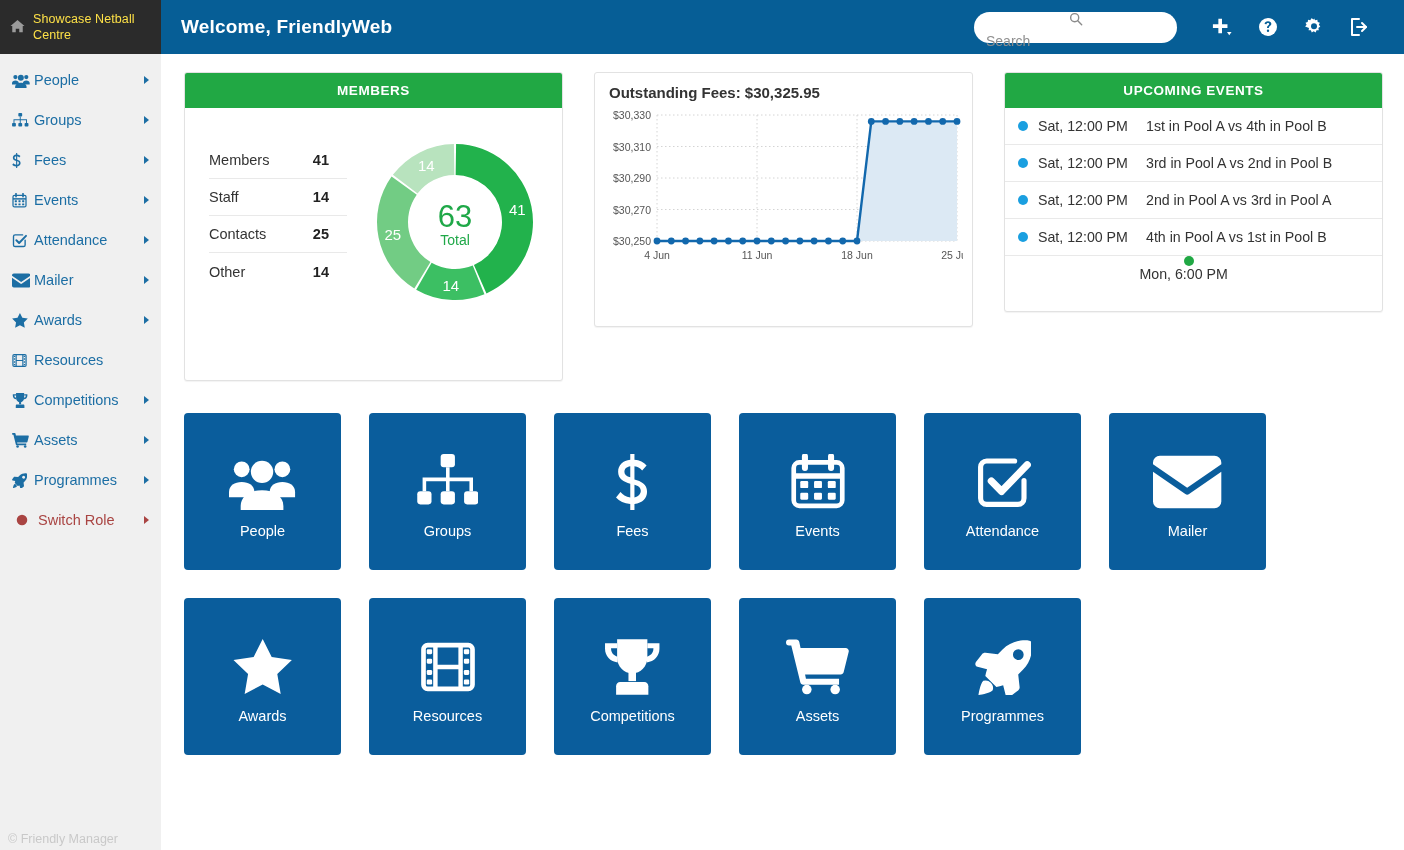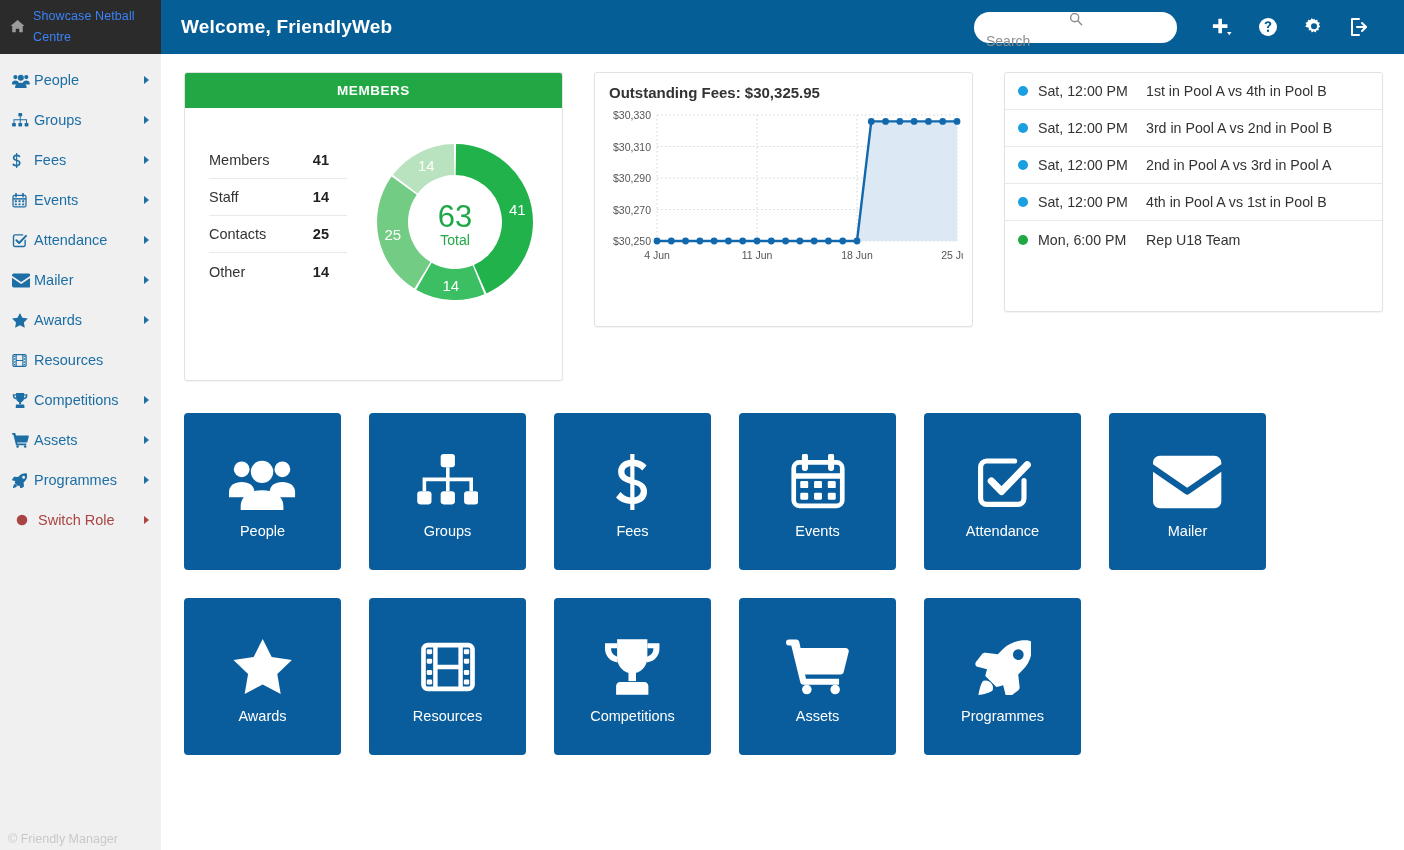--- a/index.html
+++ b/index.html
@@ -18,21 +18,21 @@
     flex: 0 0 161px;
     position: relative;
   }
   .brand {
     height: 54px; background: #2b2b2b;
     display: flex; align-items: center; gap: 8px;
     padding: 0 10px;
   }
   .brand-icon { color: #9b9b9b; font-size: 14px; flex: 0 0 auto; }
   .brand-title {
-    color: #3b82f6; font-size: 12.5px; line-height: 21px;
+    color: #fde047; font-size: 12.5px; line-height: 16px;
     letter-spacing: .1px;
   }
   .nav { padding-top: 6px; }
   .nav-item {
     display: flex; align-items: center;
     height: 40px; padding: 0 12px 0 12px;
     color: #1c6ea4; font-size: 14.5px;
     cursor: pointer; position: relative;
   }
   .nav-ico {
@@ -115,21 +115,21 @@
   .card-finance { width: 379px; height: 255px; }
   .fin-title { font-size: 15px; font-weight: bold; color: #333; padding: 11px 0 4px 14px; }
   .chart-box { position: relative; width: 360px; height: 168px; margin-left: 8px; }
 
   .card-events { width: 379px; height: 240px; }
   .ev-row {
     display: flex; align-items: center; height: 37px;
     border-bottom: 1px solid #e9e9e9; padding: 0 13px;
     font-size: 14.2px; color: #333;
   }
-  .ev-row:last-child { border-bottom: 0; }
+  .ev-row:last-child { border-bottom: 0; flex-direction: column; }
   .ev-dot { width: 10px; height: 10px; border-radius: 50%; flex: 0 0 10px; margin-right: 10px; }
   .ev-time { width: 108px; flex: 0 0 108px; }
   .ev-name { flex: 1 1 auto; }
 
   
   .tiles { margin-top: 32px; display: flex; flex-wrap: wrap; gap: 28px 28px; }
   .tile {
     width: 157px; height: 157px; background: #0a5d9c; border-radius: 4px;
     display: flex; flex-direction: column; align-items: center; justify-content: center;
     cursor: pointer; color: #fff;
@@ -430,20 +430,21 @@
                 <circle cx="296.8571428571429" cy="16.37874999999886" r="3.4" fill="#1268ad"></circle>
                 <circle cx="311.14285714285717" cy="16.37874999999886" r="3.4" fill="#1268ad"></circle>
                 <circle cx="325.42857142857144" cy="16.37874999999886" r="3.4" fill="#1268ad"></circle>
                 <circle cx="339.7142857142857" cy="16.37874999999886" r="3.4" fill="#1268ad"></circle>
                 <circle cx="354" cy="16.37874999999886" r="3.4" fill="#1268ad"></circle>
               </svg>
           </div>
         </section>
 
         <section class="card card-events">
+          <div class="card-hd hd-green">UPCOMING EVENTS</div>
           <div id="evlist">
               <div class="ev-row">
                 <span class="ev-dot" style="background:#1a9fe0"></span>
                 <span class="ev-time">Sat, 12:00 PM</span>
                 <span class="ev-name">1st in Pool A vs 4th in Pool B</span>
               </div>
               <div class="ev-row">
                 <span class="ev-dot" style="background:#1a9fe0"></span>
                 <span class="ev-time">Sat, 12:00 PM</span>
                 <span class="ev-name">3rd in Pool A vs 2nd in Pool B</span>

